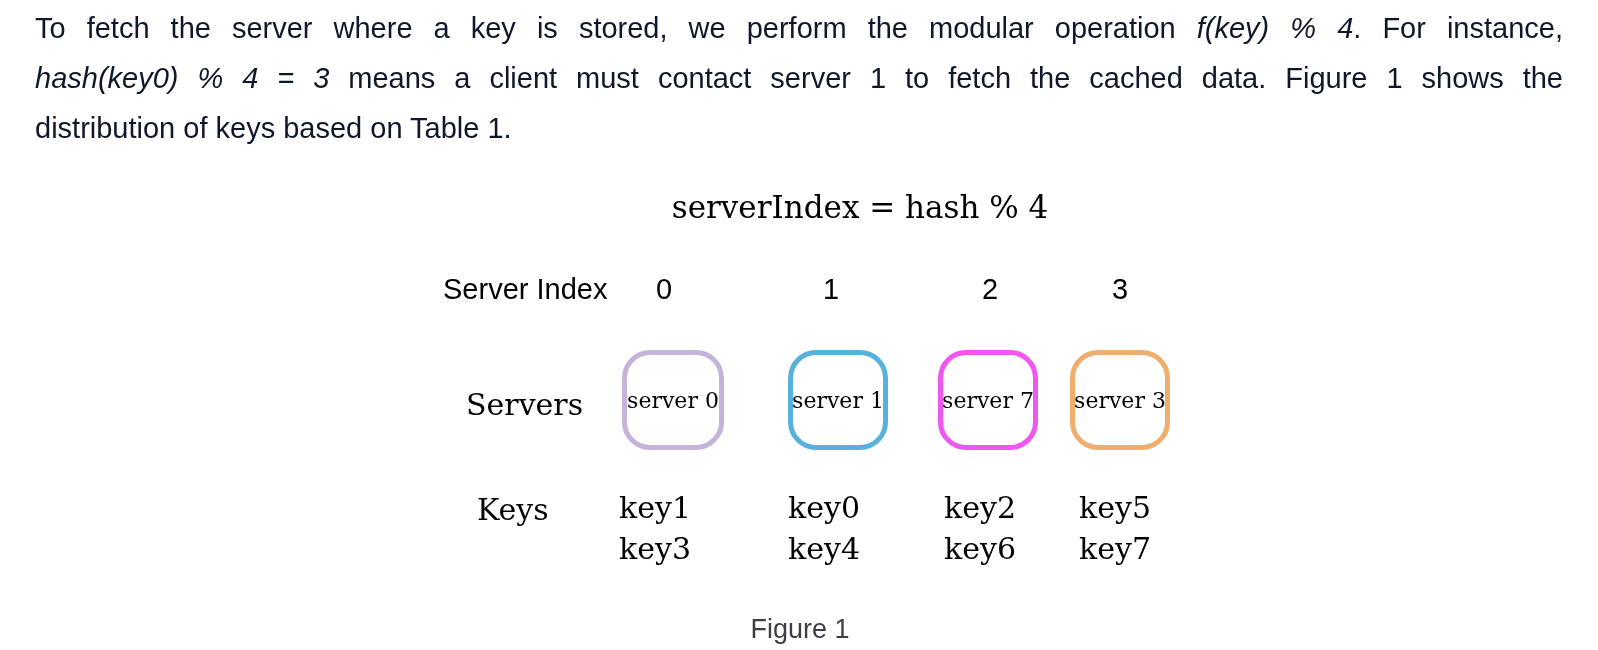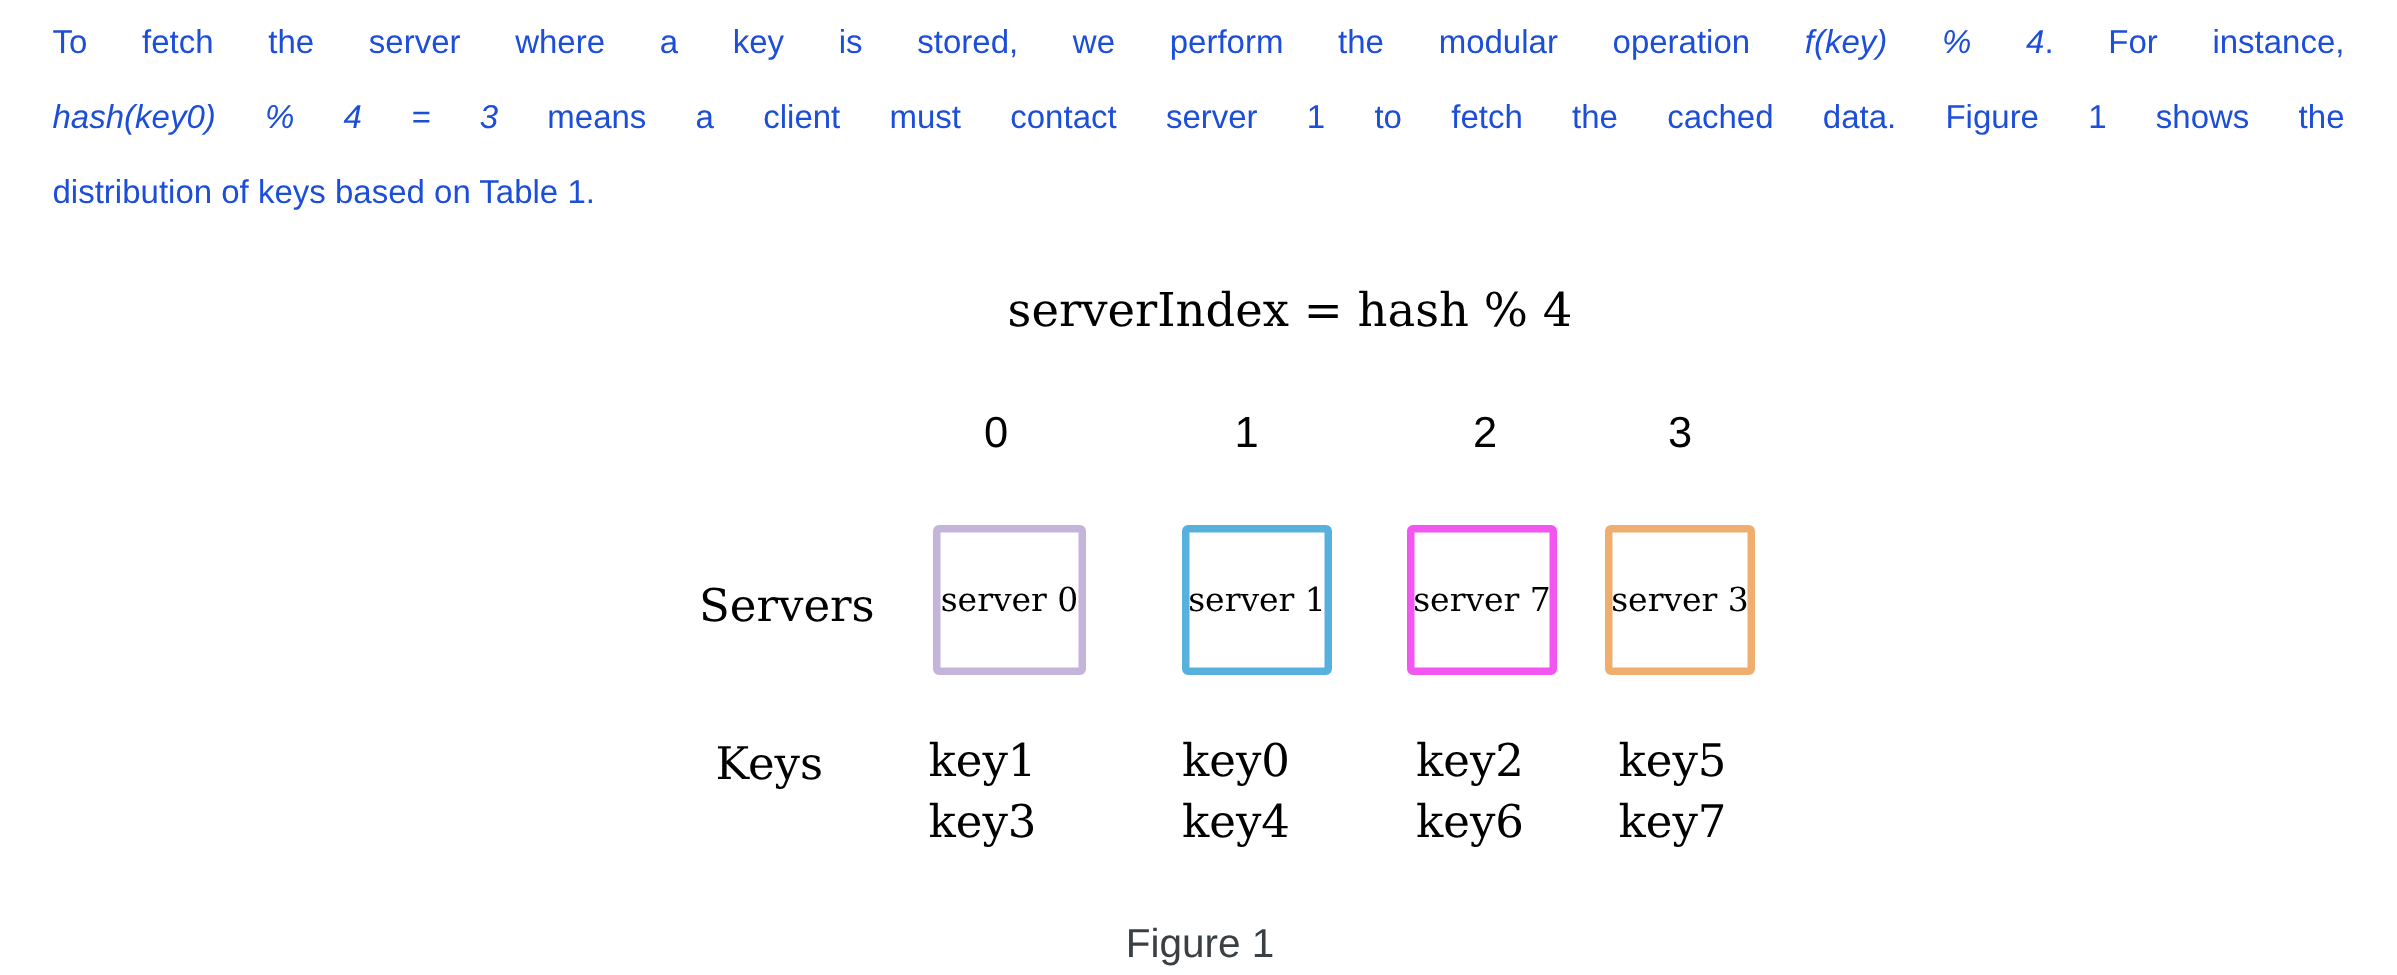--- a/index.html
+++ b/index.html
@@ -2,42 +2,42 @@
 <html><head>
 <meta charset="utf-8">
 <style>
   * { margin: 0; padding: 0; box-sizing: border-box; }
   html, body { width: 1598px; height: 650px; background: #ffffff; overflow: hidden; }
   .page { position: relative; width: 1598px; height: 650px; background: #ffffff;
           font-family: "Liberation Sans", sans-serif; }
 
   
   .para { position: absolute; left: 35px; top: 3px; width: 1528px;
-          font-size: 22px; line-height: 50px; color: #1d4ed8; }
+          font-size: 29px; line-height: 50px; color: #0f172a; }
   .pline { display: block; white-space: normal; }
   .just { text-align: justify; text-align-last: justify; }
   .it { font-style: italic; }
 
   
   .formula { position: absolute; left: 660px; top: 189px; width: 400px;
              text-align: center; font-family: "DejaVu Serif", serif;
              font-size: 31px; color: #000000; }
 
   
   .si-label { position: absolute; left: 443px; top: 273px;
               font-size: 29px; color: #000000; }
   .idx { position: absolute; top: 273px; width: 60px; text-align: center;
          font-size: 29px; color: #000000; }
   .idx0 { left: 634px; } .idx1 { left: 801px; } .idx2 { left: 960px; } .idx3 { left: 1090px; }
 
   
   .srv-label { position: absolute; left: 466px; top: 387px;
                font-family: "DejaVu Serif", serif; font-size: 30px; color: #000000; }
   .box { position: absolute; top: 350px; height: 100px; width: 100px;
-         border: 5px solid #8b5cf6; border-radius: 4px; background: #ffffff;
+         border: 5px solid #8b5cf6; border-radius: 28px; background: #ffffff;
          display: flex; align-items: center; justify-content: center; }
   .box0 { left: 622px; width: 102px; } .box1 { left: 788px; }
   .box2 { left: 938px; } .box3 { left: 1070px; }
   .box-label { font-family: "DejaVu Serif", serif; font-size: 22px; color: #000000;
                white-space: nowrap; }
 
   
   .keys-label { position: absolute; left: 477px; top: 492px;
                 font-family: "DejaVu Serif", serif; font-size: 30px; color: #000000; }
   .keycol { position: absolute; top: 487px; width: 130px; text-align: center;
@@ -56,20 +56,21 @@
 <div class="page">
 
   <div class="para">
     <div class="pline just"><span>To fetch the server where a key is stored, we perform the modular operation </span><span class="it">f(key) % 4</span><span>. For instance,</span></div>
     <div class="pline just"><span class="it">hash(key0) % 4 = 3</span><span> means a client must contact server 1 to fetch the cached data. Figure 1 shows the</span></div>
     <div class="pline"><span>distribution of keys based on Table 1.</span></div>
   </div>
 
   <div class="formula">serverIndex = hash % 4</div>
 
+  <div class="si-label">Server Index</div>
   <div class="idx idx0">0</div>
   <div class="idx idx1">1</div>
   <div class="idx idx2">2</div>
   <div class="idx idx3">3</div>
 
   <div class="srv-label">Servers</div>
   <div class="box box0" style="border-color: rgb(197, 180, 217);">
     <span class="box-label">server 0</span>
   </div>
   <div class="box box1" style="border-color: rgb(88, 177, 221);">

